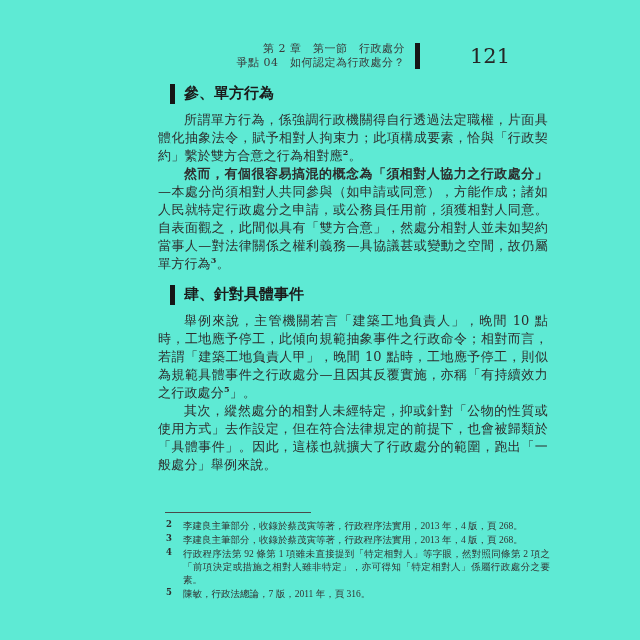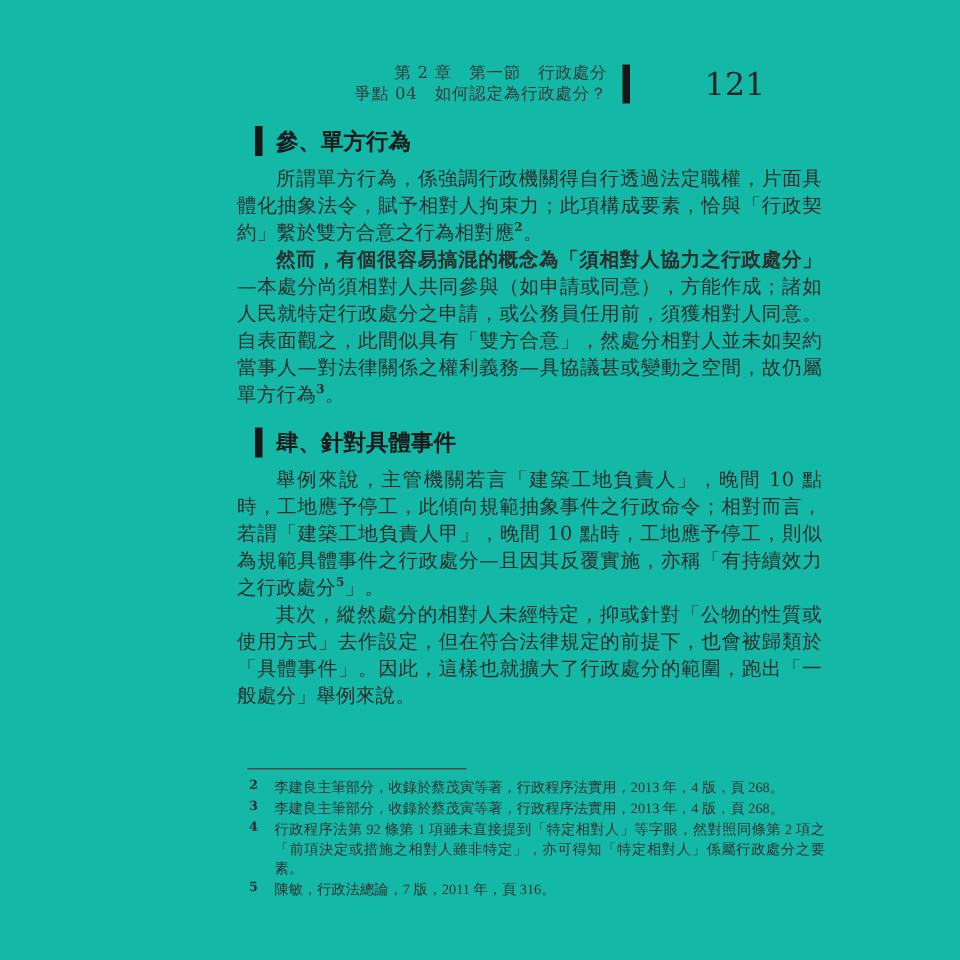--- a/index.html
+++ b/index.html
@@ -4,21 +4,21 @@
 <style>
   html, body {
     margin: 0;
     padding: 0;
     background: #ffffff;
   }
   .page {
     position: relative;
     width: 640px;
     height: 640px;
-    background: #14b8a6;
+    background: #5eead4;
     font-family: "DejaVu Serif", serif;
     color: #333;
     overflow: hidden;
   }
 
   
   .running-head {
     position: absolute;
     top: 42px;
     right: 130px;
@@ -49,21 +49,20 @@
 
   
   .content {
     position: absolute;
     left: 158px;
     top: 84px;
     width: 390px;
   }
   .sec-heading {
     display: flex;
-    align-items: center;
     font-size: 15px;
     font-weight: bold;
     color: #1b1b1b;
     margin: 0 0 7px 0;
     padding-left: 12px;
   }
   .sec-heading.not-first { margin-top: 12px; }
   .hbar {
     width: 5px;
     height: 20px;

